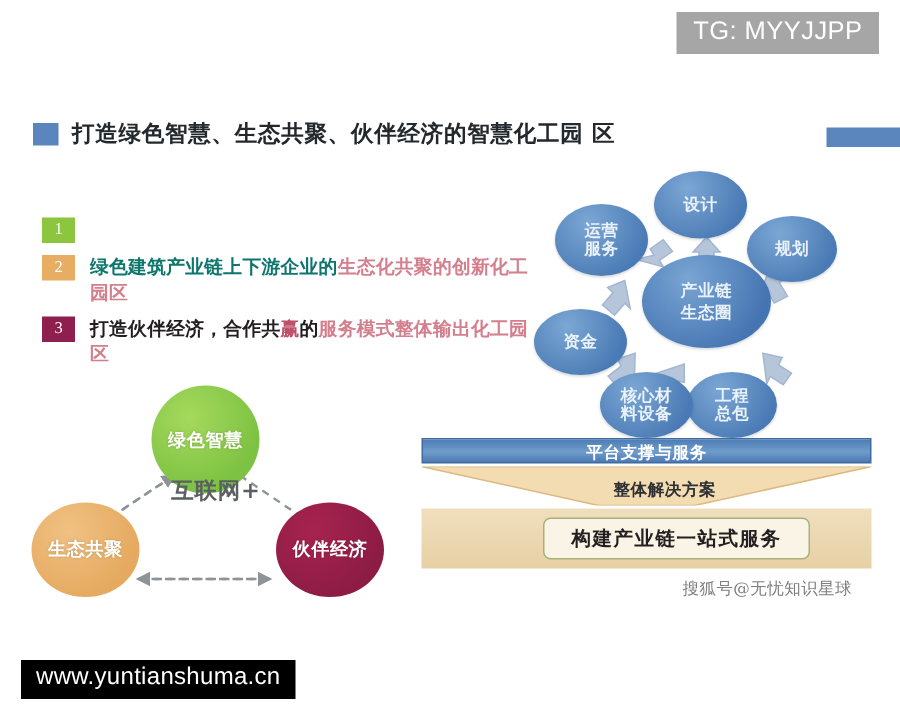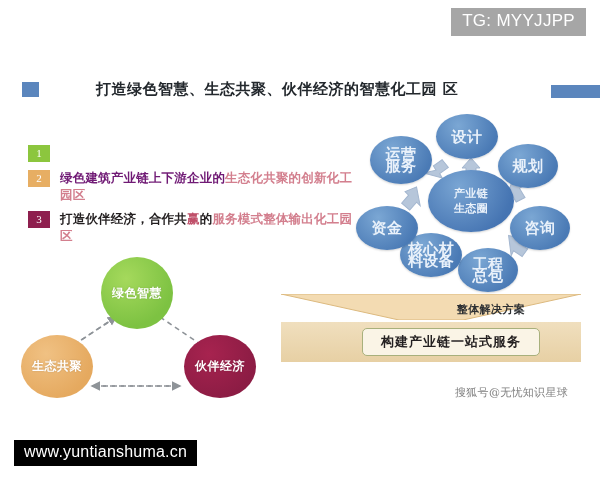--- a/index.html
+++ b/index.html
@@ -31,21 +31,21 @@
 
   
   .heading{
     position:absolute;left:22px;top:80px;
     display:flex;align-items:center;gap:9px;
   }
   .heading .sq{width:17px;height:15px;background:#5b86bd;flex:none;}
   .heading .txt{
     font-size:15px;color:#23282d;white-space:nowrap;
     font-family:"DejaVu Serif","Liberation Serif",serif;
-    font-weight:600;letter-spacing:.5px;margin-left:48px;
+    font-weight:600;letter-spacing:.5px;
   }
   .top-bar-right{
     position:absolute;left:551px;top:85px;width:49px;height:13px;
     background:#5b86bd;
   }
 
   
   .list{position:absolute;left:28px;top:144px;width:336px;}
   .li{display:flex;align-items:flex-start;margin-bottom:7px;}
   .li .badge{
@@ -79,52 +79,52 @@
     font-size:15px;color:#5a5f63;font-weight:600;letter-spacing:.5px;
     font-family:"DejaVu Serif","Liberation Serif",serif;
   }
 
   
   .eco{position:absolute;left:358px;top:108px;width:236px;height:185px;}
   .eco .node{
     position:absolute;border-radius:50%;
     display:flex;align-items:center;justify-content:center;
     text-align:center;color:#e9f1fa;
-    font-size:15px;line-height:12px;font-weight:600;
+    font-size:11px;line-height:12px;font-weight:600;
     font-family:"DejaVu Serif","Liberation Serif",serif;
     background:radial-gradient(circle at 36% 26%,#7ba7d4,#4a7ab5 75%);
     box-shadow:0 1px 2px rgba(0,0,0,.17);
     letter-spacing:.4px;
   }
   .eco .node.center{
     left:70px;top:62px;width:86px;height:62px;
     font-size:11px;line-height:15px;
     background:radial-gradient(circle at 36% 26%,#79a5d3,#4574b2 75%);
   }
   .eco .node.n0{left:78px;top:6px;width:62px;height:45px;}   
   .eco .node.n1{left:140px;top:36px;width:60px;height:44px;} 
   .eco .node.n2{left:152px;top:98px;width:60px;height:44px;} 
   .eco .node.n3{left:100px;top:140px;width:60px;height:44px;}
-  .eco .node.n4{left:42px;top:125px;width:62px;height:44px;} 
+  .eco .node.n4{left:42px;top:140px;width:62px;height:44px;} 
   .eco .node.n5{left:-2px;top:98px;width:62px;height:44px;}  
   .eco .node.n6{left:12px;top:28px;width:62px;height:48px;}  
   .eco svg.arrows{position:absolute;left:0;top:0;}
 
   
   .plat{position:absolute;left:281px;top:292px;width:300px;}
   .plat .bar{
     height:17px;background:linear-gradient(180deg,#4e7db5,#6e9ccb 55%,#4c7ab3);
     color:#ffffff;font-size:11px;line-height:17px;text-align:center;
     font-family:"DejaVu Serif","Liberation Serif",serif;font-weight:600;
     letter-spacing:.5px;border:1px solid #3f6ba3;box-sizing:border-box;
   }
   .plat .funnel{position:relative;height:26px;margin-top:2px;}
   .plat .funnel svg{position:absolute;left:0;top:0;}
   .plat .funnel .flabel{
-    position:absolute;left:140px;top:8px;width:140px;text-align:center;
+    position:absolute;left:128px;top:8px;width:140px;
     font-size:11px;color:#2d3033;font-weight:600;letter-spacing:.4px;
     font-family:Liberation Sans, sans-serif;
   }
   .plat .card{
     margin-top:2px;height:40px;
     background:linear-gradient(180deg,#f0dfbe,#e7d0a4);
     display:flex;align-items:center;justify-content:center;
   }
   .plat .card .inner{
     border:1px solid #a8b07c;border-radius:5px;background:#faf4e6;
@@ -152,21 +152,21 @@
   </div>
   <div class="top-bar-right"></div>
 
   <div class="list">
     <div class="li">
       <span class="badge" style="background:#8CC63E">1</span>
     </div>
     <div class="li">
       <span class="badge" style="background:#E7AE63">2</span>
       <span class="body">
-        <span style="color:#701a75">绿色建筑产业链上下游企业的</span><span style="color:#d37f8e">生态化共聚的创新化工园区</span>
+        <span style="color:#0f766e">绿色建筑产业链上下游企业的</span><span style="color:#d37f8e">生态化共聚的创新化工园区</span>
       </span>
     </div>
     <div class="li">
       <span class="badge" style="background:#8E1F4E">3</span>
       <span class="body">
         <span style="color:#231f20">打造伙伴经济，合作共</span><span style="color:#c0506a">赢</span><span style="color:#231f20">的</span><span style="color:#d37f8e">服务模式整体输出化工园区</span>
       </span>
     </div>
   </div>
 
@@ -179,53 +179,54 @@
       </defs>
       <line x1="112" y1="62" x2="62" y2="95" stroke="#8e9398" stroke-width="1.6" stroke-dasharray="5,4" marker-end="url(#ah)"></line>
       <line x1="62" y1="95" x2="112" y2="62" stroke="#8e9398" stroke-width="1.6" stroke-dasharray="5,4" marker-end="url(#ah)"></line>
       <line x1="156" y1="62" x2="205" y2="95" stroke="#8e9398" stroke-width="1.6" stroke-dasharray="5,4" marker-end="url(#ah)"></line>
       <line x1="88" y1="131" x2="176" y2="131" stroke="#8e9398" stroke-width="1.6" stroke-dasharray="5,4" marker-end="url(#ah)"></line>
       <line x1="176" y1="131" x2="88" y2="131" stroke="#8e9398" stroke-width="1.6" stroke-dasharray="5,4" marker-end="url(#ah)"></line>
     </svg>
     <div class="bub green">绿色智慧</div>
     <div class="bub orange">生态共聚</div>
     <div class="bub magenta">伙伴经济</div>
+    <div class="center-label">互联网+</div>
   </div>
 
   <div class="eco">
     <svg class="arrows" width="236" height="185">
       <g fill="#b6c6da" stroke="#a3b6cf" stroke-width="1">
         <path d="M113,50 l9,10 h-4 v12 h-10 v-12 h-4 z"></path>
         <path d="M152,72 l12,4 l-3,4 l8,7 l-7,7 l-8,-7 l-3,4 z" transform="rotate(18 160 82)"></path>
         <path d="M150,128 l13,2 l-2,5 l9,5 l-5,8 l-9,-5 l-2,5 z" transform="rotate(4 158 136)"></path>
         <path d="M100,136 l-2,12 l-5,-2 l-5,9 l-9,-5 l5,-9 l-5,-2 z" transform="rotate(-10 92 146)"></path>
         <path d="M66,128 l-12,3 l2,5 l-9,6 l6,8 l9,-6 l2,5 z" transform="rotate(-4 58 136)"></path>
         <path d="M60,80 l-12,3 l3,4 l-8,7 l7,8 l8,-7 l3,4 z" transform="rotate(-8 52 90)"></path>
         <path d="M66,66 l12,-4 l-3,-4 l8,-7 l7,7 l-8,7 l3,4 z" transform="rotate(6 76 62)"></path>
       </g>
     </svg>
     <div class="node center">
       <span><span>产业链</span><br><span>生态圈</span></span>
     </div>
     <div class="node n0">设计</div>
     <div class="node n1">规划</div>
-    <div class="node n2">咨询</div>
     <div class="node n3">
       <span><span>工程</span><br><span>总包</span></span>
     </div>
     <div class="node n4">
       <span><span>核心材</span><br><span>料设备</span></span>
     </div>
     <div class="node n5">资金</div>
     <div class="node n6">
       <span><span>运营</span><br><span>服务</span></span>
     </div>
   </div>
 
   <div class="plat">
+    <div class="bar">平台支撑与服务</div>
     <div class="funnel">
       <svg width="300" height="26">
         <polygon points="0,0 300,0 182,26 118,26" fill="#f2d9ae" opacity="0.95"></polygon>
         <polygon points="0,0 300,0 182,26 118,26" fill="none" stroke="#dcb97e" stroke-width="1"></polygon>
       </svg>
       <div class="flabel">整体解决方案</div>
     </div>
     <div class="card">
       <span class="inner">构建产业链一站式服务</span>
     </div>

